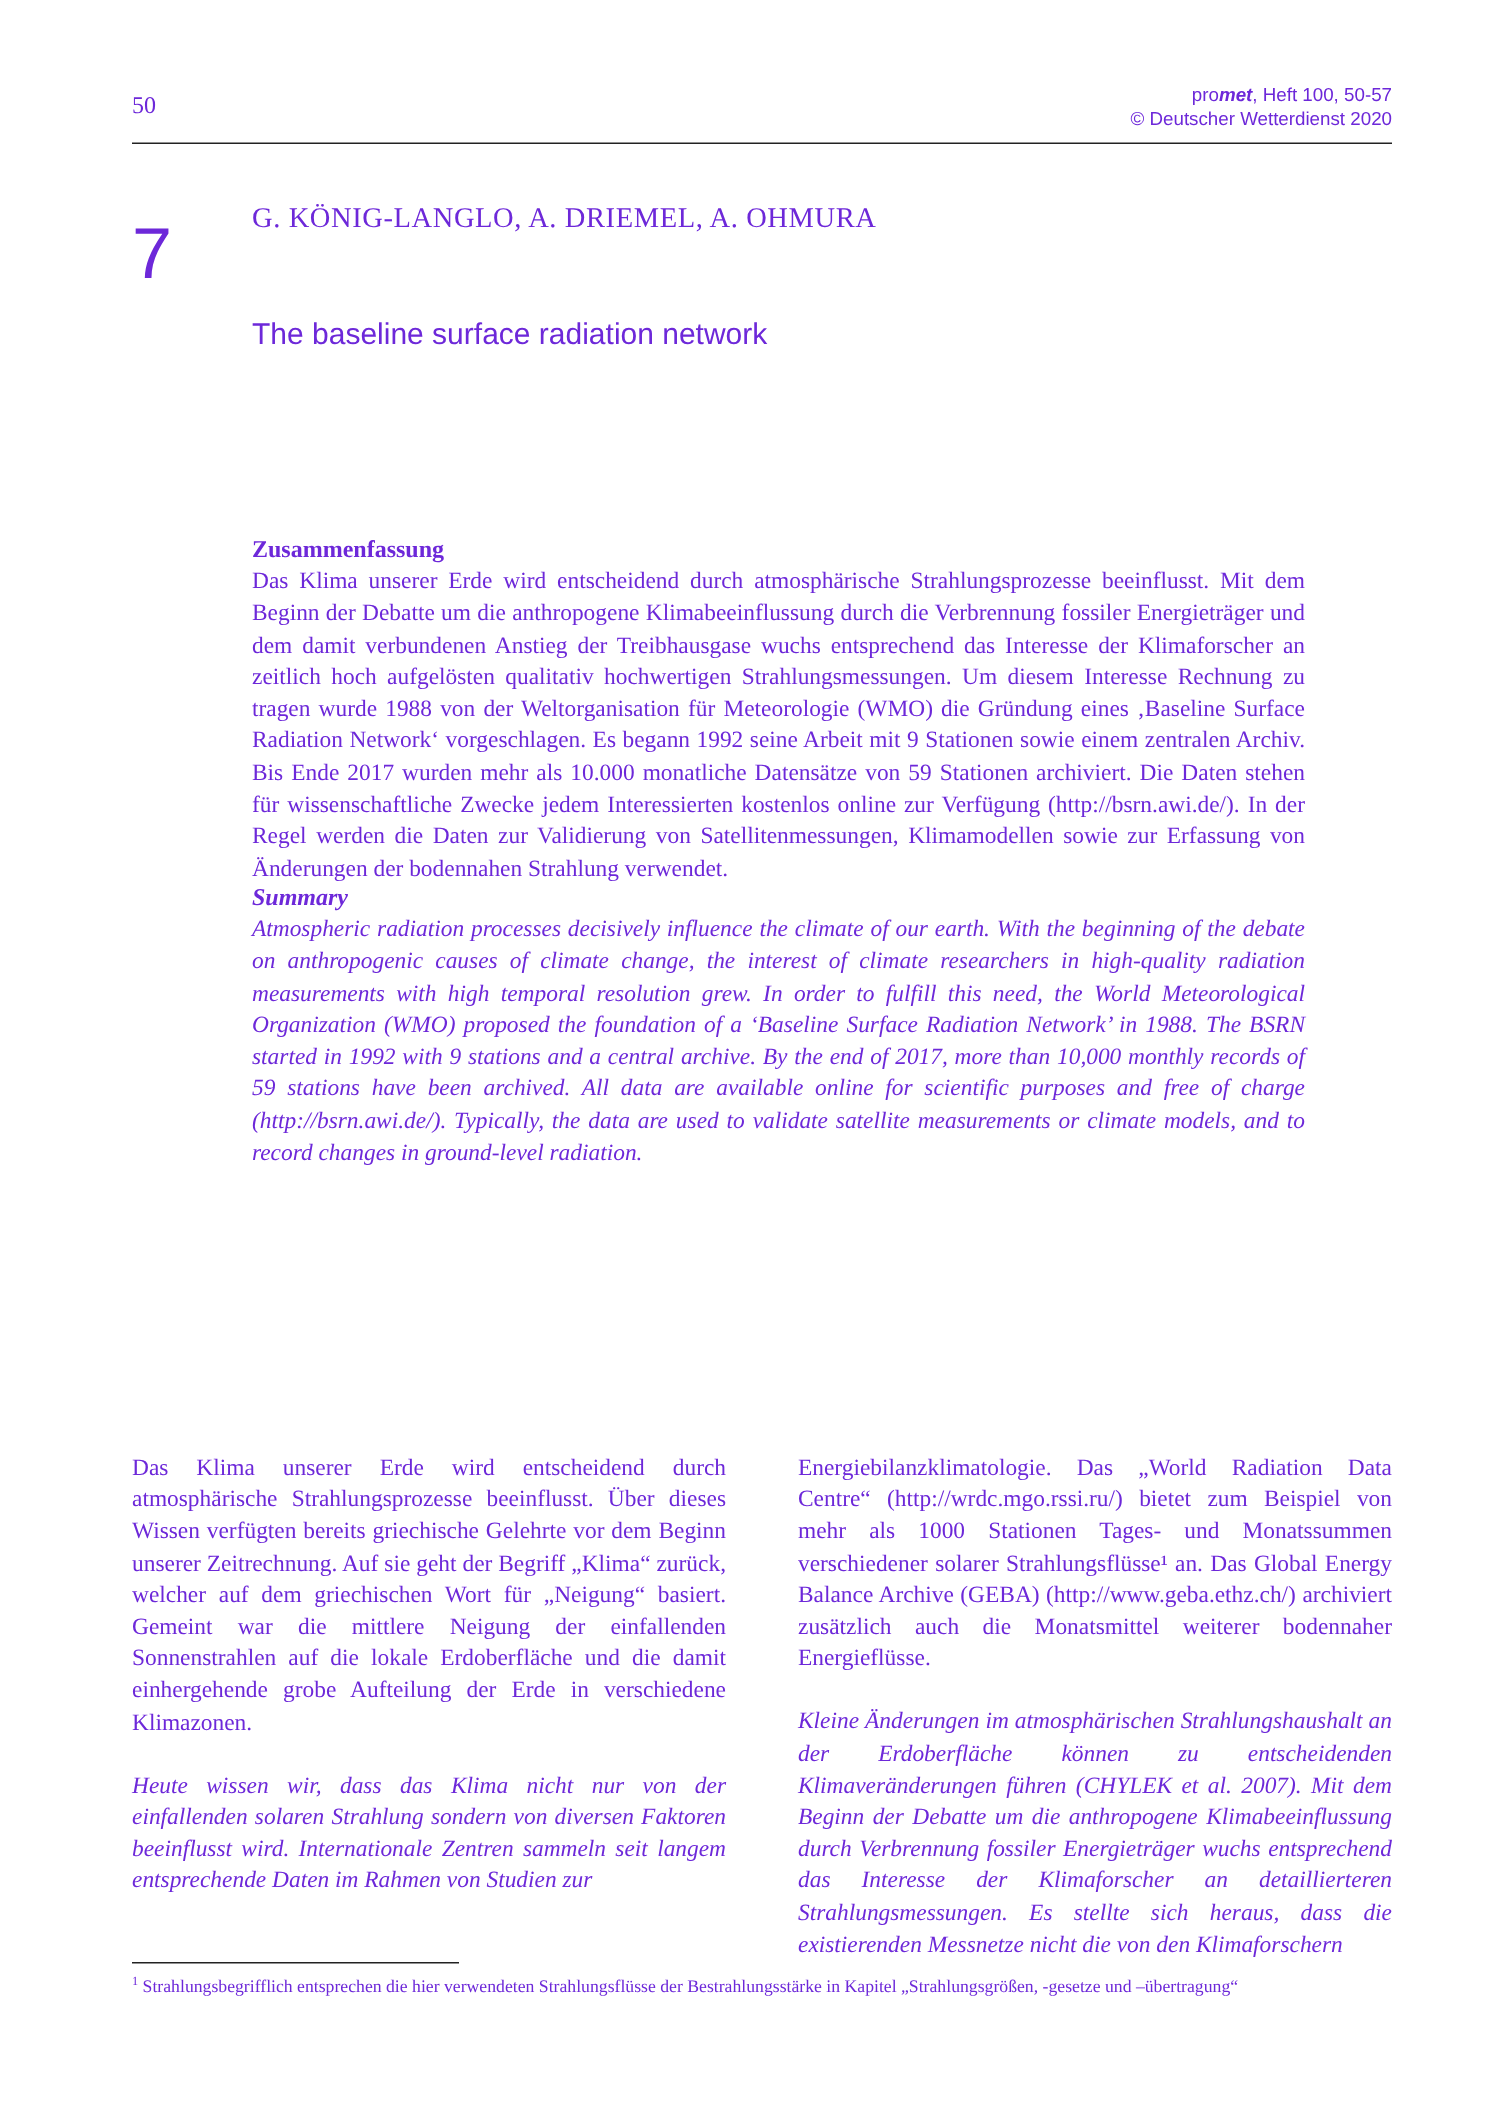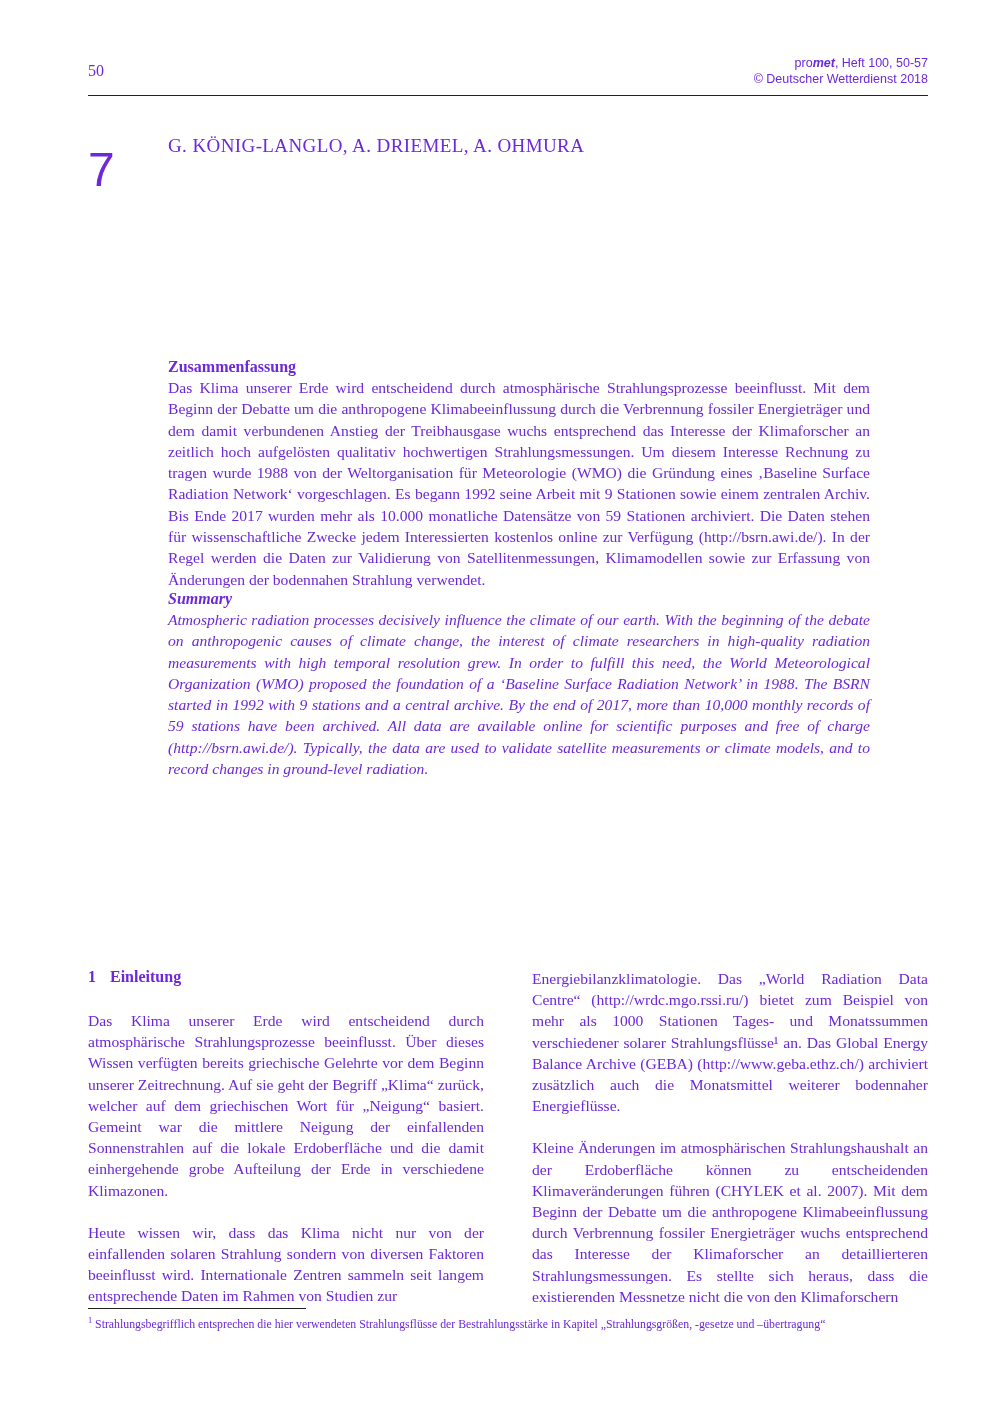--- a/index.html
+++ b/index.html
@@ -117,21 +117,21 @@
     font-weight: bold;
     margin: 0 0 24px 0;
   }
   .section-heading .sec-num { margin-right: 14px; }
   .body-par {
     font-size: 15.6px;
     line-height: 21.2px;
     text-align: justify;
     margin: 0 0 21px 0;
   }
-  .body-par:last-child { margin-bottom: 16px; }
+  .body-par:last-child { margin-bottom: 16px; font-style: italic; }
 
   
   .footnote {
     position: absolute;
     left: 88px;
     top: 1308px;
     width: 840px;
   }
   .footnote-rule {
     width: 218px;
@@ -145,41 +145,41 @@
   sup { font-size: 70%; vertical-align: super; line-height: 0; }
 </style>
 </head>
 <body>
 
 <div class="page">
 
   <div class="running-head-left">50</div>
   <div class="running-head-right">
     <div><span>pro</span><span class="journal-met">met</span><span>, Heft 100, 50-57</span></div>
-    <div>© Deutscher Wetterdienst 2018</div>
+    <div>© Deutscher Wetterdienst 2020</div>
   </div>
   <div class="head-rule"></div>
 
   <div class="chapter-number">7</div>
   <div class="authors">G. KÖNIG-LANGLO, A. DRIEMEL, A. OHMURA</div>
+  <h2 class="article-subtitle" style="margin:0;">The baseline surface radiation network</h2>
 
   <div class="abstracts">
     <div class="abstract-block">
       <div class="abstract-heading">Zusammenfassung</div>
       <p class="abstract-text">Das Klima unserer Erde wird entscheidend durch atmosphärische Strahlungsprozesse beeinflusst. Mit dem Beginn der Debatte um die anthropogene Klimabeeinflussung durch die Verbrennung fossiler Energieträger und dem damit verbundenen Anstieg der Treibhausgase wuchs entsprechend das Interesse der Klimaforscher an zeitlich hoch aufgelösten qualitativ hochwertigen Strahlungsmessungen. Um diesem Interesse Rechnung zu tragen wurde 1988 von der Weltorganisation für Meteorologie (WMO) die Gründung eines ‚Baseline Surface Radiation Network‘ vorgeschlagen. Es begann 1992 seine Arbeit mit 9 Stationen sowie einem zentralen Archiv. Bis Ende 2017 wurden mehr als 10.000 monatliche Datensätze von 59 Stationen archiviert. Die Daten stehen für wissenschaftliche Zwecke jedem Interessierten kostenlos online zur Verfügung (http://bsrn.awi.de/). In der Regel werden die Daten zur Validierung von Satellitenmessungen, Klimamodellen sowie zur Erfassung von Änderungen der bodennahen Strahlung verwendet.</p>
     </div>
     <div class="abstract-block">
       <div class="abstract-heading">Summary</div>
       <p class="abstract-text">Atmospheric radiation processes decisively influence the climate of our earth. With the beginning of the debate on anthropogenic causes of climate change, the interest of climate researchers in high-quality radiation measurements with high temporal resolution grew. In order to fulfill this need, the World Meteorological Organization (WMO) proposed the foundation of a ‘Baseline Surface Radiation Network’ in 1988. The BSRN started in 1992 with 9 stations and a central archive. By the end of 2017, more than 10,000 monthly records of 59 stations have been archived. All data are available online for scientific purposes and free of charge (http://bsrn.awi.de/). Typically, the data are used to validate satellite measurements or climate models, and to record changes in ground-level radiation.</p>
     </div>
   </div>
 
   <div class="columns">
     <div class="col">
-      <h3 class="section-heading"><span class="sec-num">1</span><span>Einleitung</span></h3>
       <p class="body-par">Das Klima unserer Erde wird entscheidend durch atmosphärische Strahlungsprozesse beeinflusst. Über dieses Wissen verfügten bereits griechische Gelehrte vor dem Beginn unserer Zeitrechnung. Auf sie geht der Begriff „Klima“ zurück, welcher auf dem griechischen Wort für „Neigung“ basiert. Gemeint war die mittlere Neigung der einfallenden Sonnenstrahlen auf die lokale Erdoberfläche und die damit einhergehende grobe Aufteilung der Erde in verschiedene Klimazonen.</p>
       <p class="body-par">Heute wissen wir, dass das Klima nicht nur von der einfallenden solaren Strahlung sondern von diversen Faktoren beeinflusst wird. Internationale Zentren sammeln seit langem entsprechende Daten im Rahmen von Studien zur</p>
     </div>
     <div class="col">
       <p class="body-par">Energiebilanzklimatologie. Das „World Radiation Data Centre“ (http://wrdc.mgo.rssi.ru/) bietet zum Beispiel von mehr als 1000 Stationen Tages- und Monatssummen verschiedener solarer Strahlungsflüsse¹ an. Das Global Energy Balance Archive (GEBA) (http://www.geba.ethz.ch/) archiviert zusätzlich auch die Monatsmittel weiterer bodennaher Energieflüsse.</p>
       <p class="body-par">Kleine Änderungen im atmosphärischen Strahlungshaushalt an der Erdoberfläche können zu entscheidenden Klimaveränderungen führen (CHYLEK et al. 2007). Mit dem Beginn der Debatte um die anthropogene Klimabeeinflussung durch Verbrennung fossiler Energieträger wuchs entsprechend das Interesse der Klimaforscher an detaillierteren Strahlungsmessungen. Es stellte sich heraus, dass die existierenden Messnetze nicht die von den Klimaforschern</p>
     </div>
   </div>
 
   <div class="footnote">

